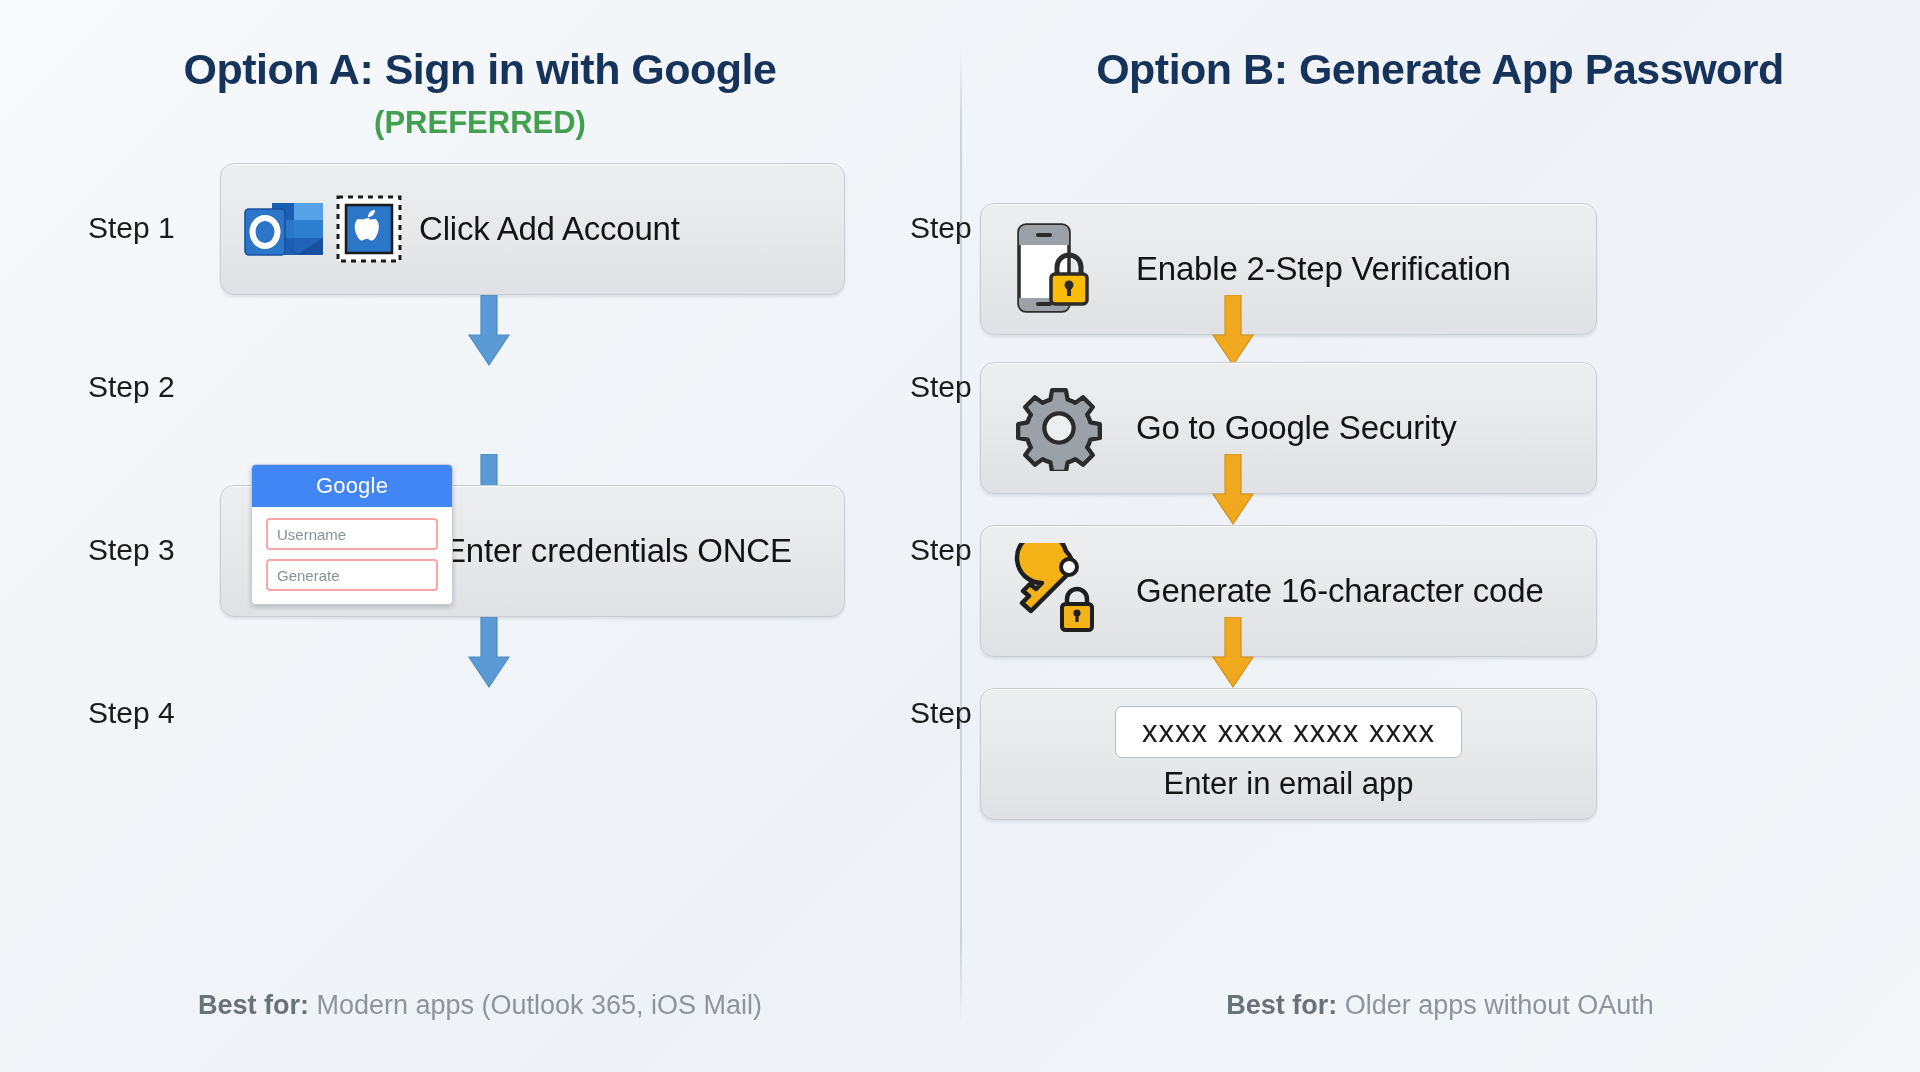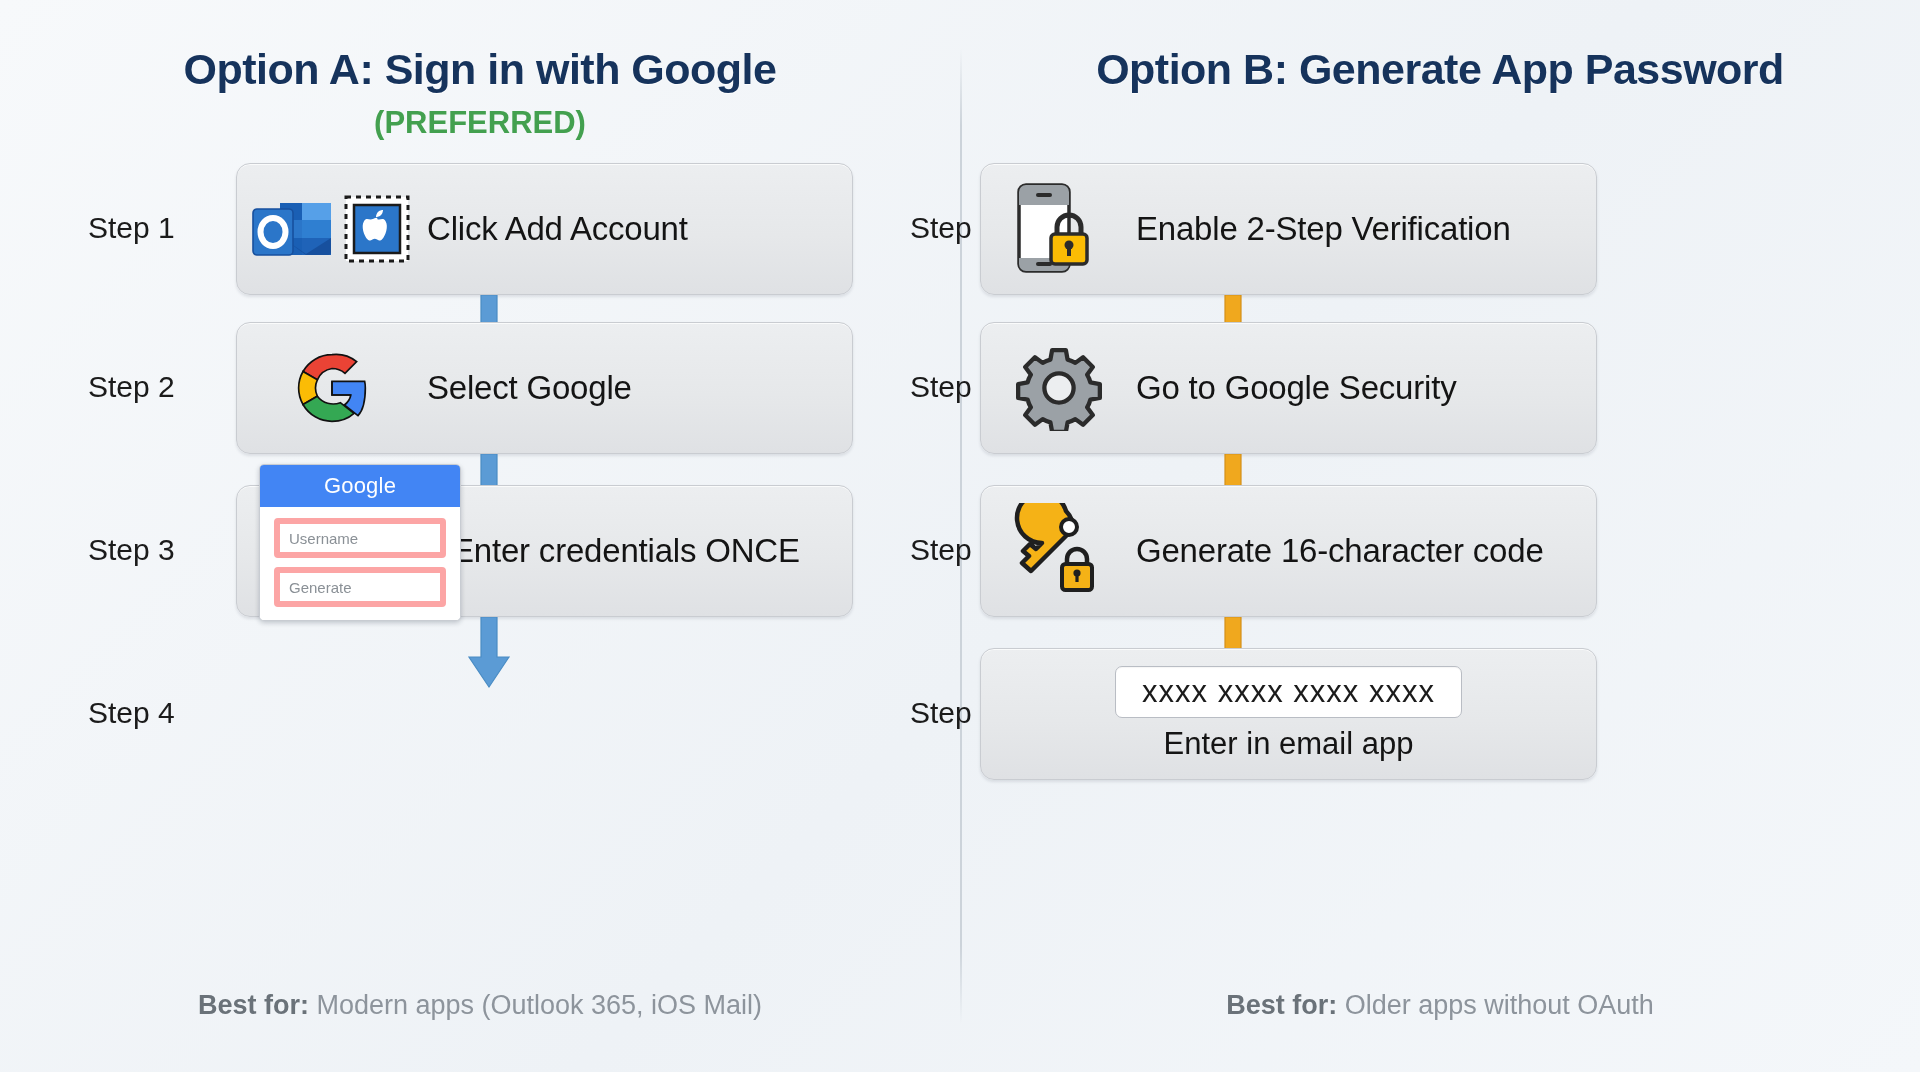--- a/index.html
+++ b/index.html
@@ -46,22 +46,22 @@
   .col-b .step-label{left:-50px;}
 
   .card{
     position:absolute;top:0;height:130px;
     background:linear-gradient(to bottom,#eceef0 0%,#e6e8ea 55%,#dfe1e4 100%);
     border:1.5px solid #c9ccd1;
     border-radius:14px;
     box-shadow:0 2px 3px rgba(20,30,50,.10), inset 0 1px 0 rgba(255,255,255,.75);
     display:flex;align-items:center;
   }
-  .col-a .card{left:236px;width:615px;}
-  .col-b .card{left:20px;width:615px;}
+  .col-a .card{left:220px;width:615px;padding-left:8px;}
+  .col-b .card{left:20px;width:615px;margin-top:40px;}
 
   .card-icon{
     width:130px;min-width:130px;height:130px;
     display:flex;align-items:center;justify-content:center;
   }
   .card-text{
     font-size:33px;color:#141414;letter-spacing:-0.2px;white-space:nowrap;
   }
   .card-stack{
     display:flex;flex-direction:column;align-items:center;justify-content:center;
@@ -90,21 +90,21 @@
     overflow:hidden;
     z-index:5;
   }
   .glogin-head{
     background:#4285f4;height:42px;
     display:flex;align-items:center;justify-content:center;
     color:#fff;font-size:22px;letter-spacing:.2px;
   }
   .glogin-body{padding:11px 14px 13px 14px;background:#fff;}
   .glogin-field{
-    height:28px;border:6px solid #fca5a5;border-radius:4px;
+    height:28px;border:2px solid #fca5a5;border-radius:4px;
     display:flex;align-items:center;padding-left:9px;
     font-size:15px;color:#8a9096;background:#fff;margin-bottom:9px;
   }
   .glogin-field:last-child{margin-bottom:0;}
 
   
   .codebox{
     background:#fff;border:1.5px solid #b9bdc4;border-radius:7px;
     padding:7px 26px;font-size:31px;color:#1b1b1b;letter-spacing:1px;
     box-shadow:inset 0 1px 1px rgba(0,0,0,.04);
@@ -152,32 +152,20 @@
     </div>
 
     <div class="arrow" style="top:295px;">
       <svg width="52" height="72" viewBox="0 0 52 72">
         <path d="M18 0 h16 v40 h12 L26 70 L6 40 h12 z" fill="#5b9bd5" stroke="#4a8cc4" stroke-width="1.2"></path>
       </svg>
     </div>
 
     <div class="row" style="top:322px;">
       <div class="step-label">Step 2</div>
-      <div class="card">
-        <div class="card-icon" style="width:190px;min-width:190px;">
-          <svg width="80" height="80" viewBox="0 0 48 48">
-            <path d="M24 4a20 20 0 0 0 -17.4 10.1 l8.6 5 A11.7 11.7 0 0 1 24 12.3 c3 0 5.7 1.1 7.8 2.9 l7-7A19.9 19.9 0 0 0 24 4z" fill="#ea4335" stroke="#111" stroke-width="1"></path>
-            <path d="M6.6 14.1A20 20 0 0 0 6.6 33.9 l8.6-5a11.8 11.8 0 0 1 0-9.8z" fill="#fbbc05" stroke="#111" stroke-width="1"></path>
-            <path d="M6.6 33.9A20 20 0 0 0 24 44c5.4 0 9.9-1.8 13.2-4.8l-8.2-6.4A12 12 0 0 1 15.2 28.9z" fill="#34a853" stroke="#111" stroke-width="1"></path>
-            <path d="M44 24c0-1.4-.1-2.7-.4-4H24v8.2h11.3c-.5 2.5-1.9 4.6-3.9 6l8.2 6.4C43.1 36.9 44 30.9 44 24z" fill="#4285f4" stroke="#111" stroke-width="1"></path>
-            <path d="M24 20v8.2h11.3" fill="none" stroke="#111" stroke-width="1"></path>
-          </svg>
-        </div>
-        <div class="card-text">Select Google</div>
-      </div>
     </div>
 
     <div class="arrow" style="top:454px;">
       <svg width="52" height="72" viewBox="0 0 52 72">
         <path d="M18 0 h16 v40 h12 L26 70 L6 40 h12 z" fill="#5b9bd5" stroke="#4a8cc4" stroke-width="1.2"></path>
       </svg>
     </div>
 
     <div class="row" style="top:485px;">
       <div class="step-label">Step 3</div>

